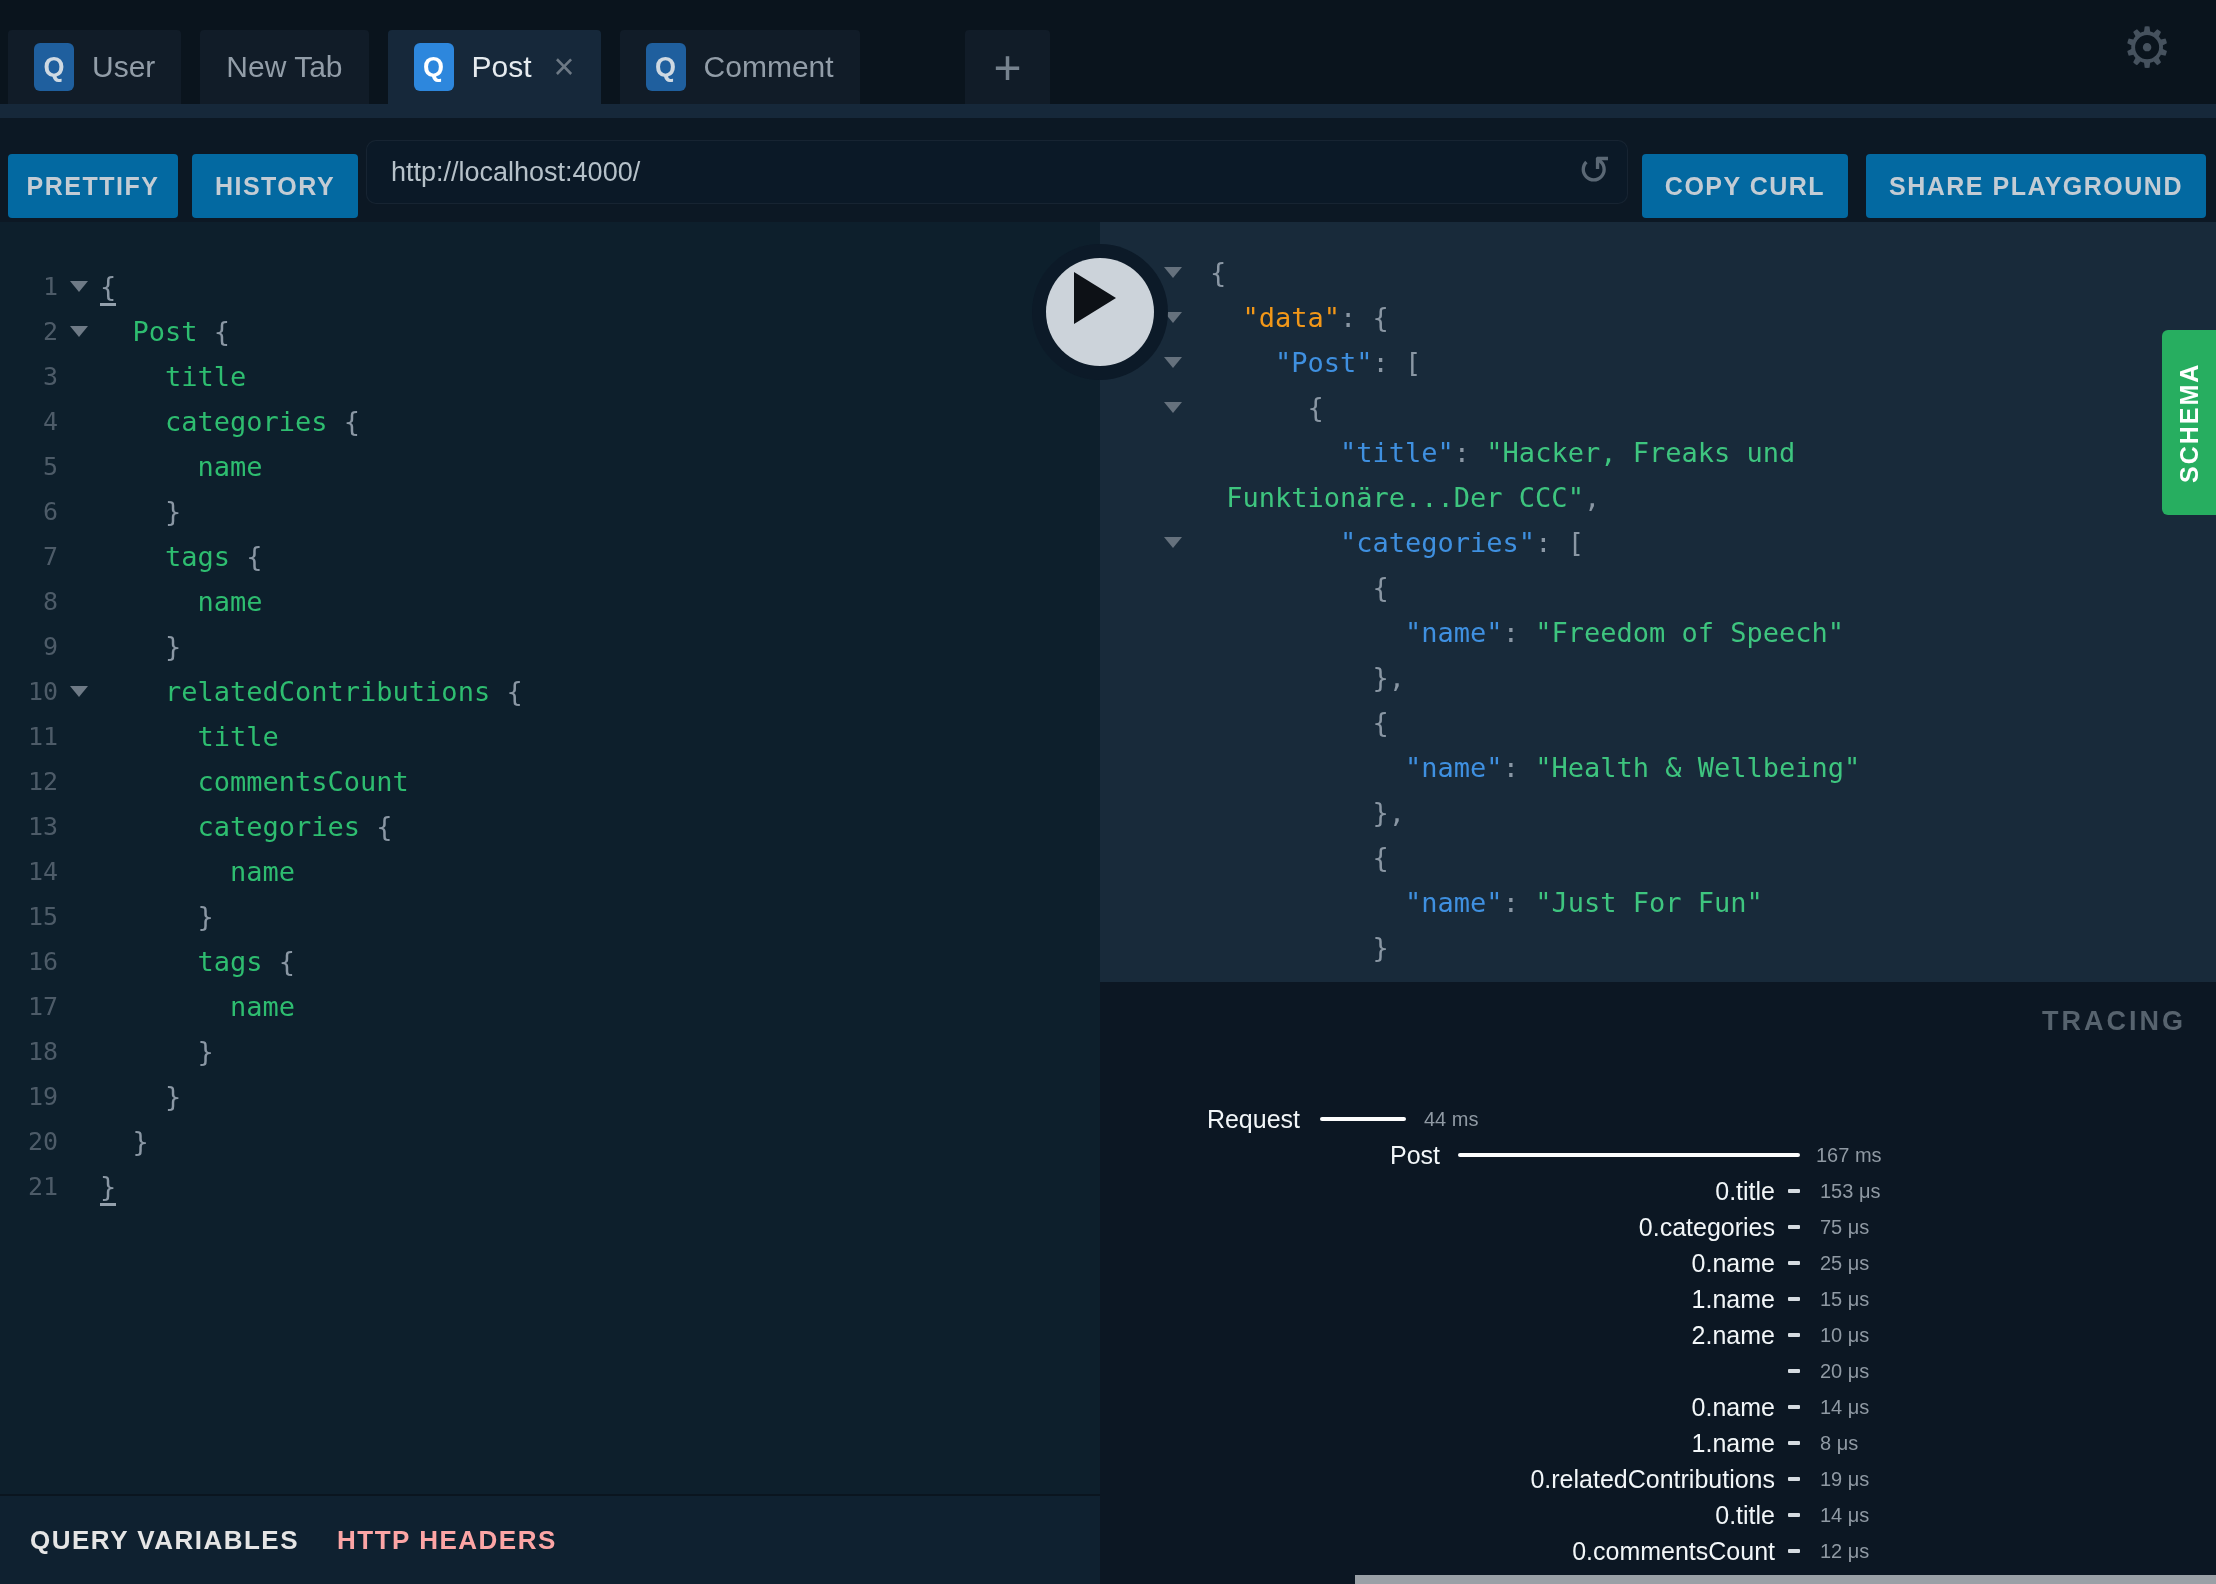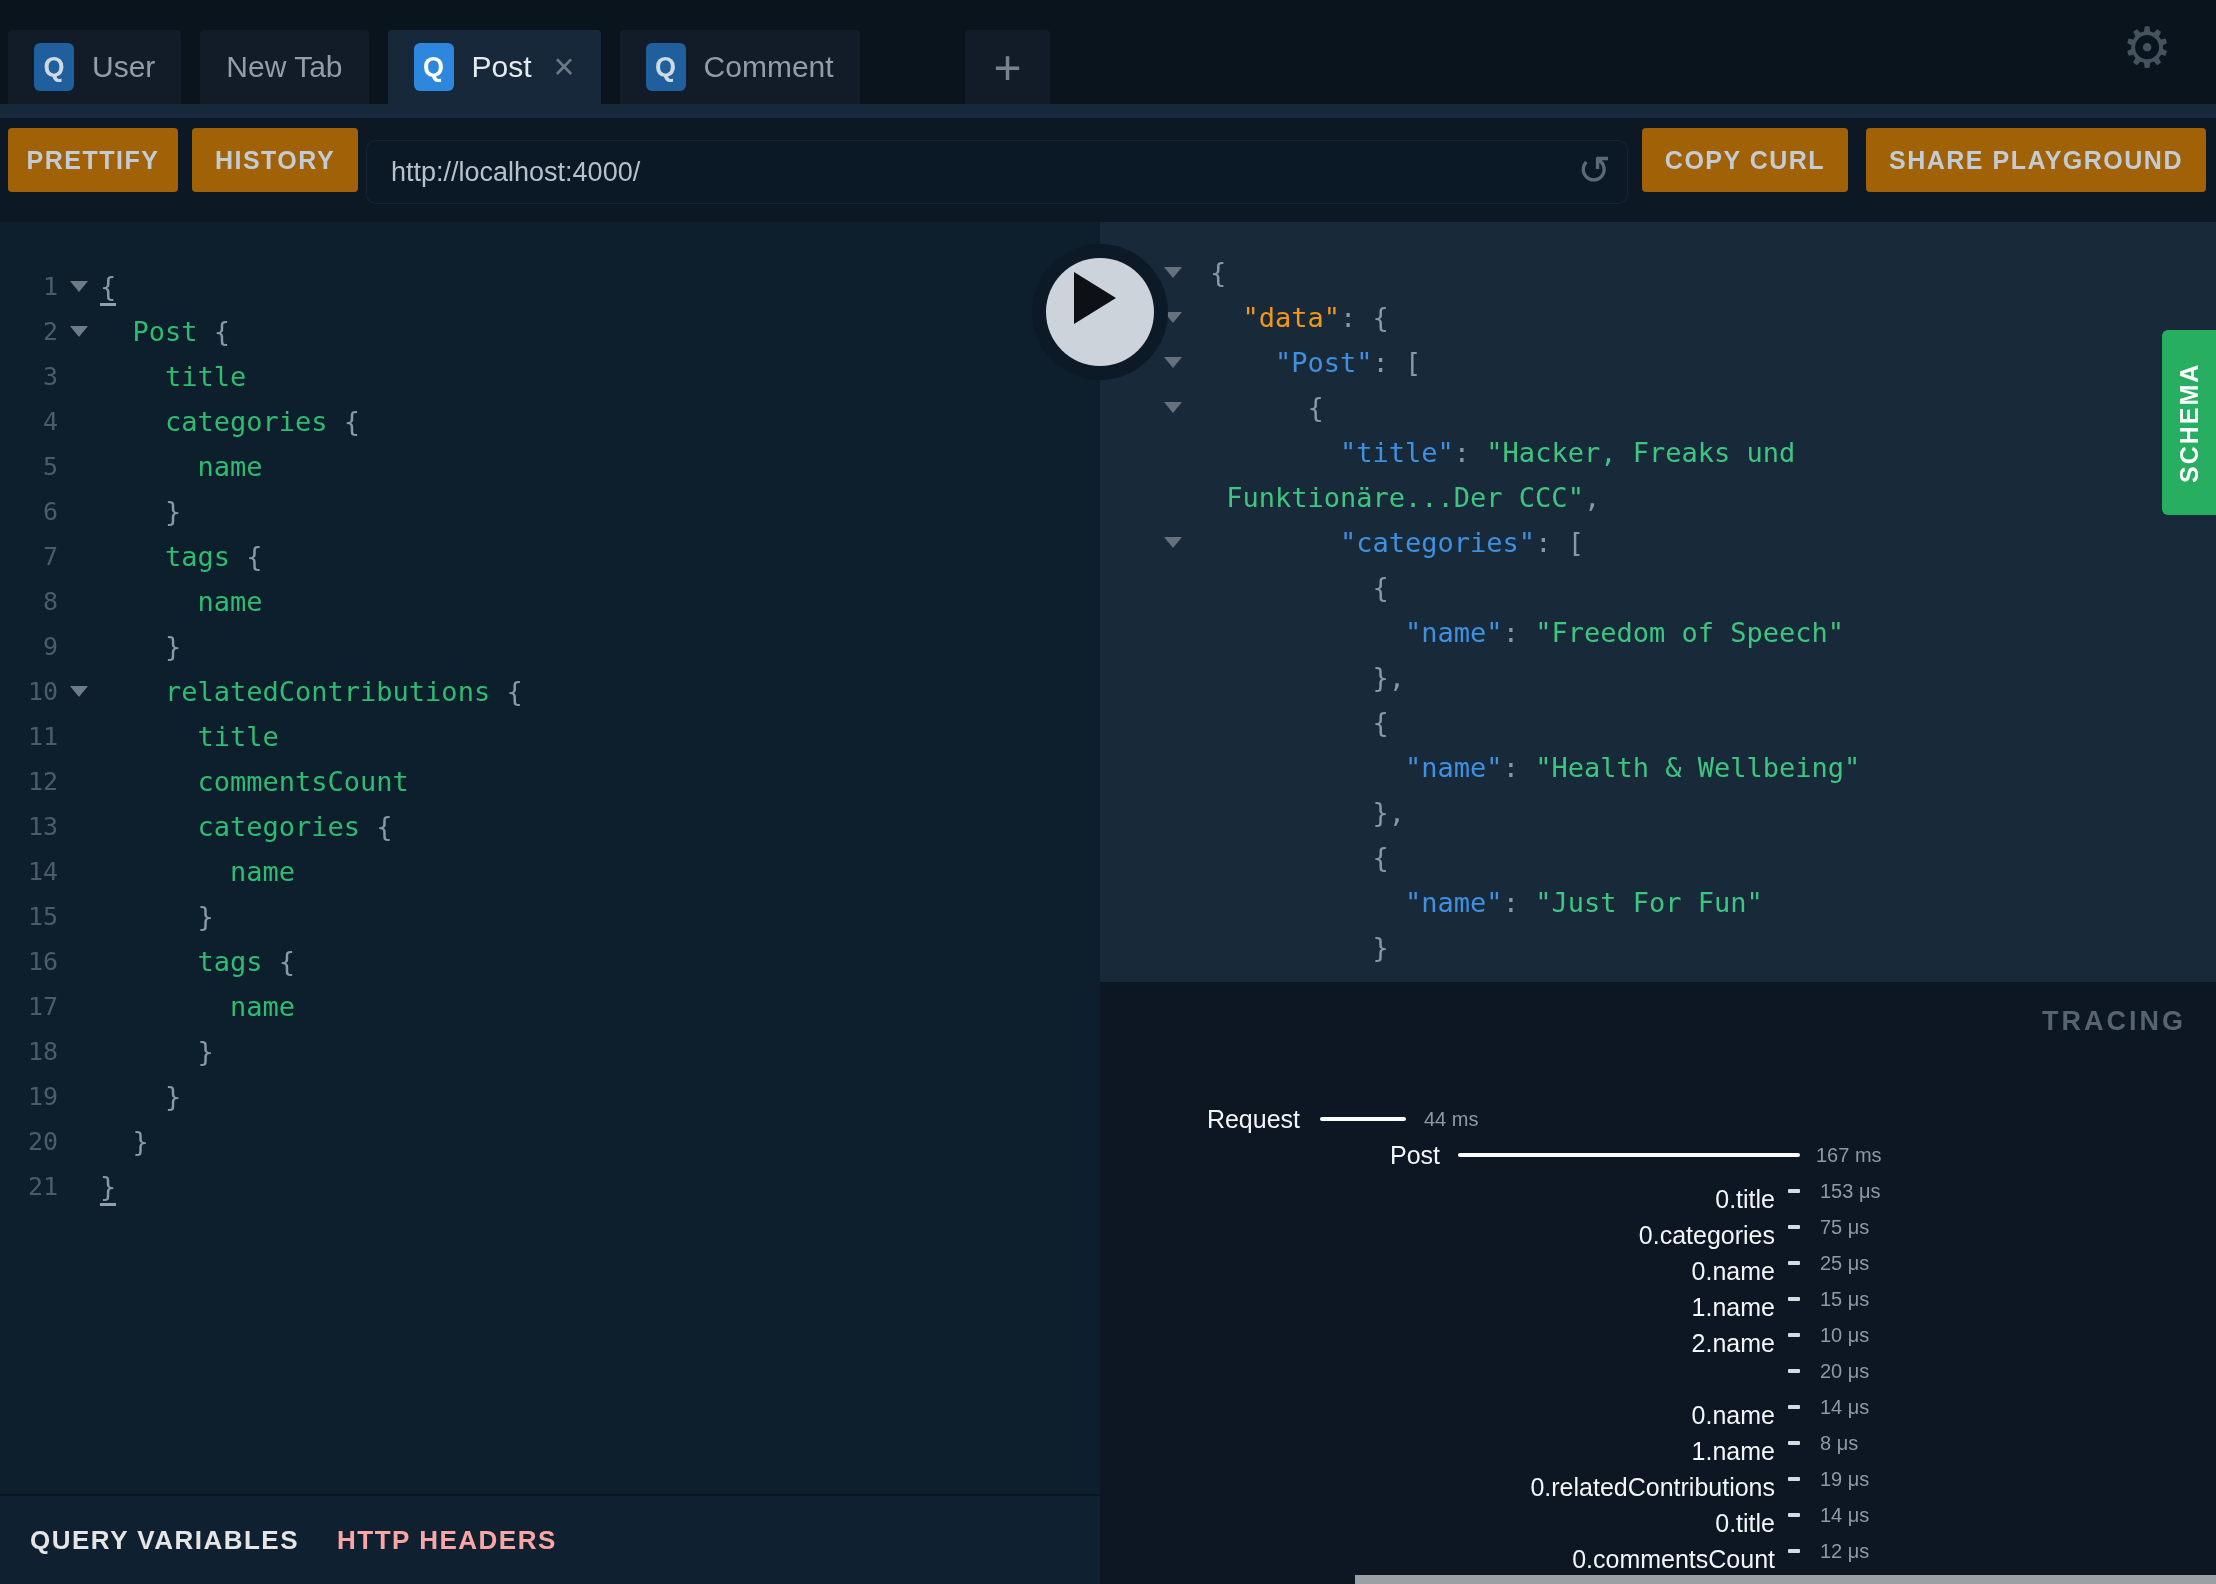--- a/index.html
+++ b/index.html
@@ -16,21 +16,21 @@
           font-weight:bold;font-size:27px;display:flex;align-items:center;justify-content:center;flex:none;}
   .tab.active .qbadge{background:#2d87dd;color:#ffffff;}
   .tab-close{color:#6d7985;font-size:36px;line-height:1;padding-left:4px;}
   .tab-plus{height:74px;width:85px;background:#111c28;border-radius:4px 4px 0 0;
             display:flex;align-items:center;justify-content:center;color:#76828e;font-size:48px;font-weight:500;}
   .band{position:absolute;left:0;top:104px;width:100%;height:14px;background:#16283a;}
   .gear{position:absolute;left:2122px;top:20px;font-size:56px;color:#46525e;line-height:1;}
 
   
   .toolbar{position:absolute;left:0;top:118px;width:100%;height:104px;background:#0c1824;}
-  .tbtn{position:absolute;top:10px;height:64px;background:#a16207;border-radius:4px;color:#c3ccd4;
+  .tbtn{position:absolute;top:36px;height:64px;background:#0369a1;border-radius:4px;color:#c3ccd4;
         font-size:25px;font-weight:bold;letter-spacing:1.5px;display:flex;align-items:center;justify-content:center;}
   .btn-prettify{left:8px;width:170px;}
   .btn-history{left:192px;width:166px;}
   .btn-copycurl{left:1642px;width:206px;}
   .btn-share{left:1866px;width:340px;}
   .urlwrap{position:absolute;left:366px;top:22px;width:1262px;height:64px;background:#0b1927;
            border:1px solid rgba(255,255,255,0.05);border-radius:10px;box-sizing:border-box;}
   .urlwrap input{position:absolute;left:0;top:0;width:100%;height:100%;background:transparent;border:none;outline:none;
            color:#b6c1c9;font-size:27px;padding:0 70px 0 24px;box-sizing:border-box;font-family:"Liberation Sans",sans-serif;}
   .reload{position:absolute;right:16px;top:50%;transform:translateY(-54%);color:#5b6875;font-size:40px;line-height:1;}
@@ -63,21 +63,21 @@
               border-radius:0 6px 6px 0;writing-mode:vertical-rl;transform:rotate(180deg);
               display:flex;align-items:center;justify-content:center;color:#ffffff;
               font-size:25px;font-weight:bold;letter-spacing:2px;}
 
   
   .tracing{position:absolute;left:1100px;top:982px;width:1116px;height:620px;background:#0c1723;}
   .tracing-title{position:absolute;top:24px;right:30px;color:#57636e;font-size:27px;font-weight:bold;letter-spacing:3px;}
   .t-rows{position:absolute;left:0;right:0;top:119px;}
   .t-row{position:relative;height:36px;color:#f2f6f8;font-size:25px;}
   .t-label{position:absolute;left:0;top:50%;transform:translateY(-50%);text-align:right;}
-  .t-row.request .t-label{width:200px;} .t-row.post .t-label{width:340px;} .t-row.field .t-label{width:675px;margin-top:8px;}
+  .t-row.request .t-label{width:200px;} .t-row.post .t-label{width:340px;} .t-row.field .t-label{width:675px;}
   .t-bar{position:absolute;top:50%;transform:translateY(-50%);height:4px;background:#fdfdfd;border-radius:2px;}
   .t-row.request .t-bar{left:220px;} .t-row.post .t-bar{left:358px;}
   .t-dash{position:absolute;left:688px;top:50%;transform:translateY(-50%);width:12px;height:4px;background:#d5dbe0;border-radius:1px;}
   .t-value{position:absolute;top:50%;transform:translateY(-50%);color:#8f99a3;font-size:20px;}
   .t-row.request .t-value{left:324px;} .t-row.post .t-value{left:716px;} .t-row.field .t-value{left:720px;}
   .hscroll{position:absolute;left:1355px;top:1575px;width:861px;height:9px;background:#9aa0a6;}
 
   
   .vars-bar{position:absolute;left:0;top:1494px;width:1100px;height:90px;background:#0f2130;
             border-top:2px solid #0a151f;display:flex;align-items:center;gap:38px;padding-left:30px;box-sizing:border-box;}

